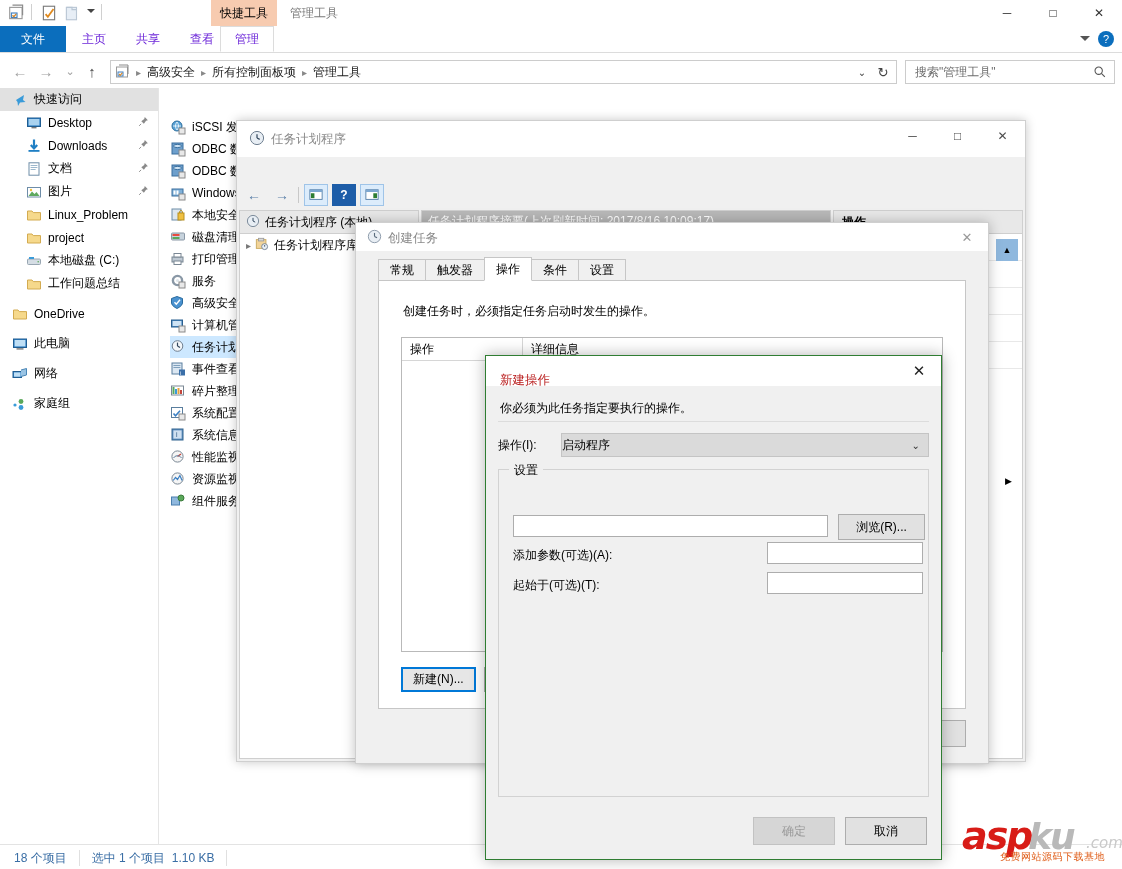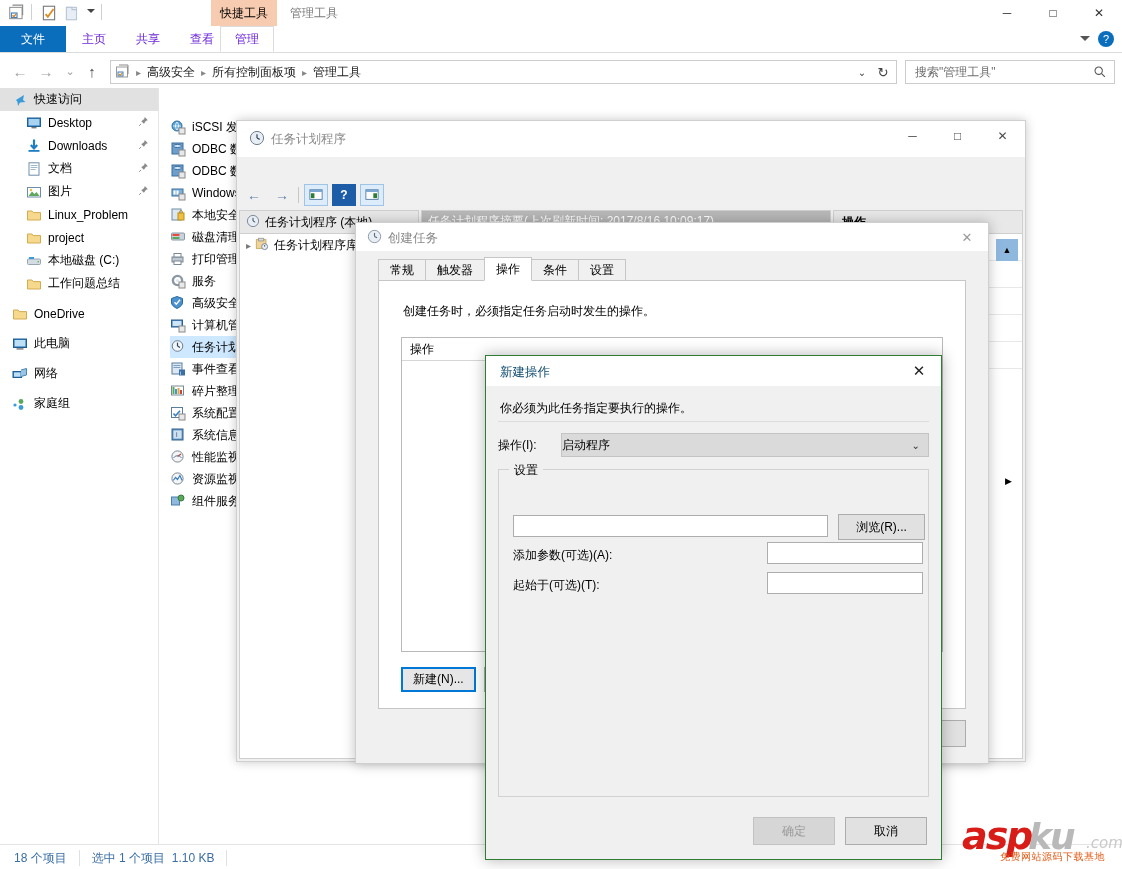--- a/index.html
+++ b/index.html
@@ -118,21 +118,21 @@
   .ct-grid-hdr .gh+.gh{border-left:1px solid #d6d6d6;}
   .ct-btnrow{position:absolute;left:22px;bottom:16px;display:flex;gap:8px;}
   .ct-btn{min-width:74px;height:25px;border:1px solid #adadad;background:#e1e1e1;font-size:12px;display:flex;align-items:center;justify-content:center;padding:0 10px;box-sizing:border-box;}
   .ct-btn.focus{border:2px solid #0078d7;background:#e6e6e6;}
   .ct-footer-btn{position:absolute;bottom:16px;width:80px;height:25px;border:1px solid #adadad;background:#e1e1e1;font-size:12px;display:flex;align-items:center;justify-content:center;}
 
   
   #newaction{position:absolute;left:485px;top:355px;width:455px;height:503px;background:#f0f0f0;
     border:1px solid #2f7d32;box-shadow:0 0 14px rgba(0,0,0,.3);}
   .na-title{position:absolute;left:0;top:0;width:100%;height:30px;background:#fff;}
-  .na-title .tt{position:absolute;left:14px;top:8px;font-size:12.5px;color:#0c4a6e;}
+  .na-title .tt{position:absolute;left:14px;top:16px;font-size:12.5px;color:#b91c1c;}
   .na-close{position:absolute;right:0;top:0;width:44px;height:30px;display:flex;align-items:center;justify-content:center;color:#222;font-size:15px;}
   .na-intro{position:absolute;left:14px;top:44px;font-size:12px;color:#000;}
   .na-hr{position:absolute;left:12px;top:65px;right:12px;height:1px;background:#dcdcdc;}
   .na-oprow{position:absolute;left:12px;top:77px;right:12px;height:24px;}
   .na-oplabel{position:absolute;left:0;top:4px;font-size:12px;}
   .na-select{position:absolute;left:63px;top:0;right:0;height:24px;background:#dadada;border:1px solid #c4c4c4;box-sizing:border-box;display:flex;align-items:center;font-size:12px;}
   .na-select .dd{position:absolute;right:8px;top:6px;font-size:10px;color:#333;}
   .na-group{position:absolute;left:12px;top:113px;right:12px;bottom:62px;border:1px solid #d2d2d2;}
   .na-group-lbl{position:absolute;left:10px;top:-8px;background:#f0f0f0;padding:0 5px;font-size:12px;}
   .na-lbl{position:absolute;font-size:12px;color:#000;}
@@ -631,20 +631,21 @@
     <div class="ct-tab active">操作</div>
     <div class="ct-tab">条件</div>
     <div class="ct-tab">设置</div>
   </div>
 
   <div class="ct-panel">
     <div class="ct-desc">创建任务时，必须指定任务启动时发生的操作。</div>
     <div class="ct-grid">
       <div class="ct-grid-hdr">
         <div class="gh" style="width:120px;">操作</div>
+        <div class="gh" style="flex:1;">详细信息</div>
       </div>
     </div>
     <div class="ct-btnrow">
       <div class="ct-btn focus">新建(N)...</div>
       <div class="ct-btn" style="color:#9a9a9a;">编辑(E)...</div>
       <div class="ct-btn" style="color:#9a9a9a;">删除(D)</div>
     </div>
   </div>
 
   <div class="ct-footer-btn" style="right:112px;">确定</div>

